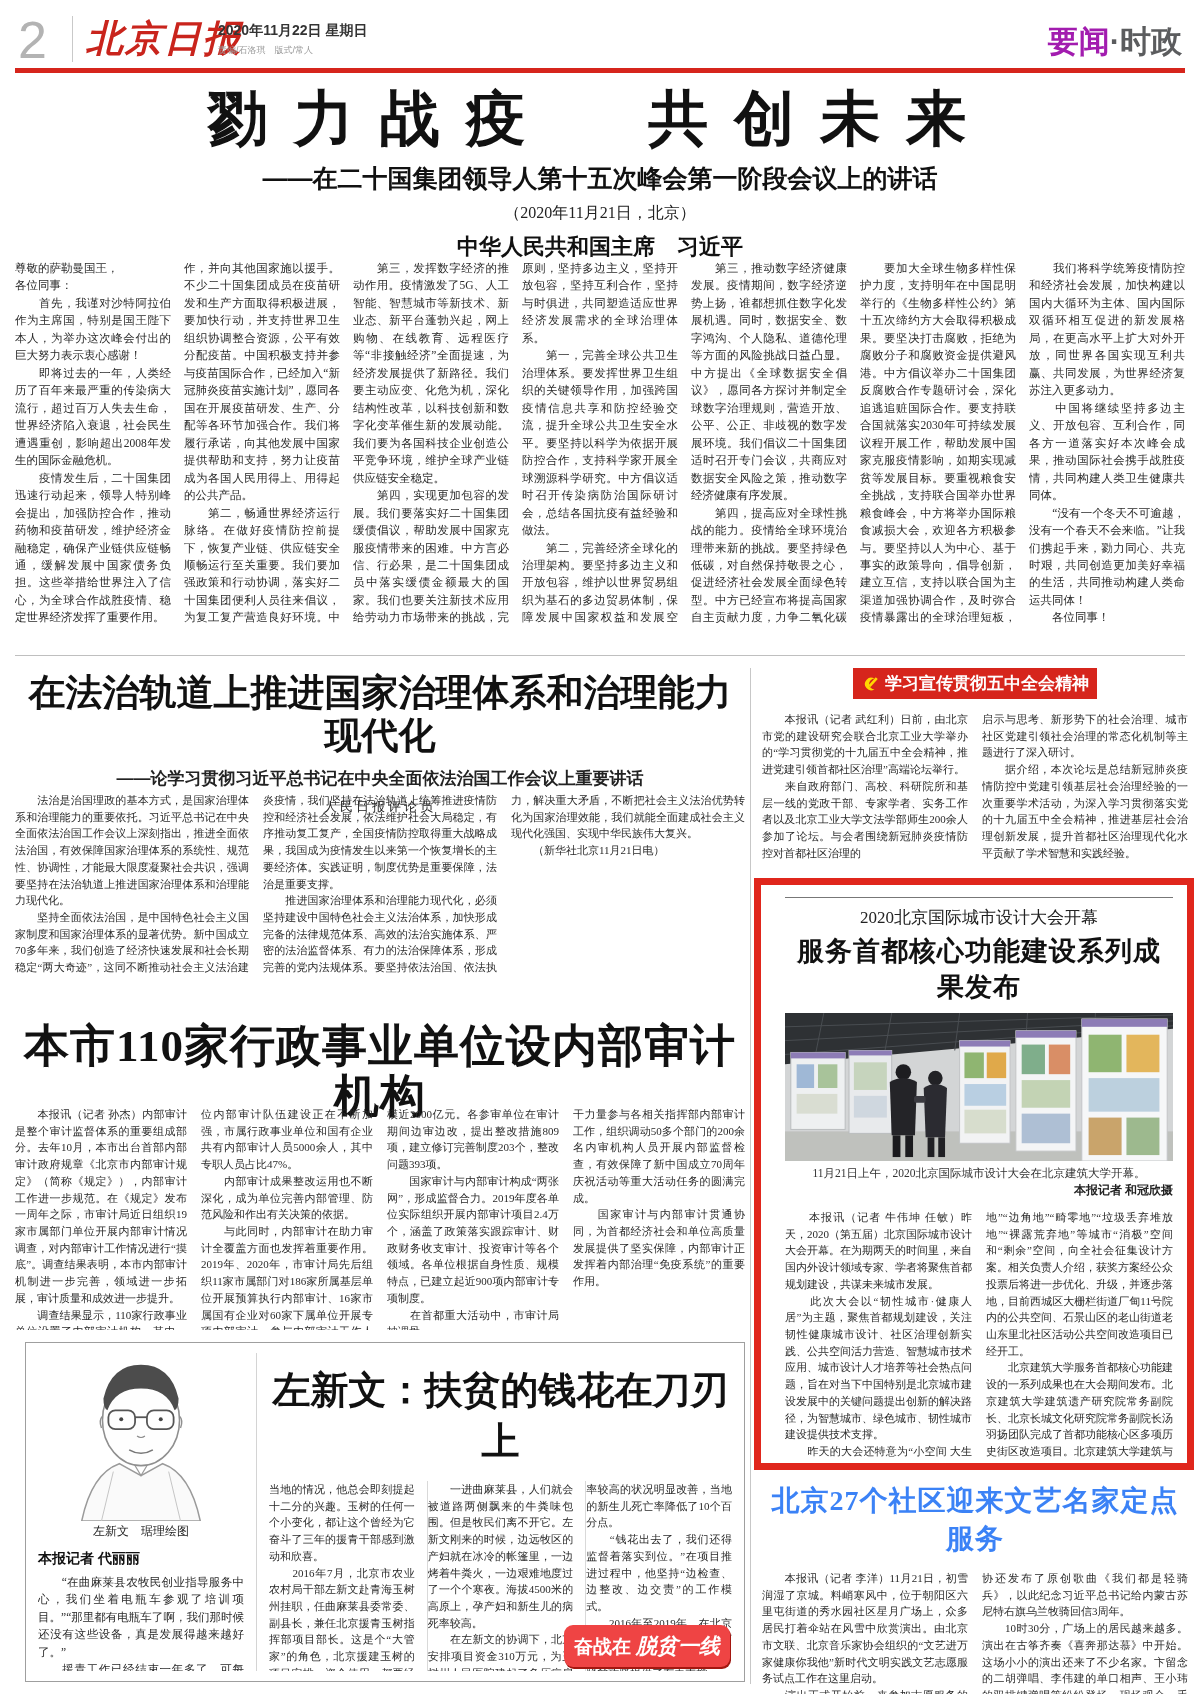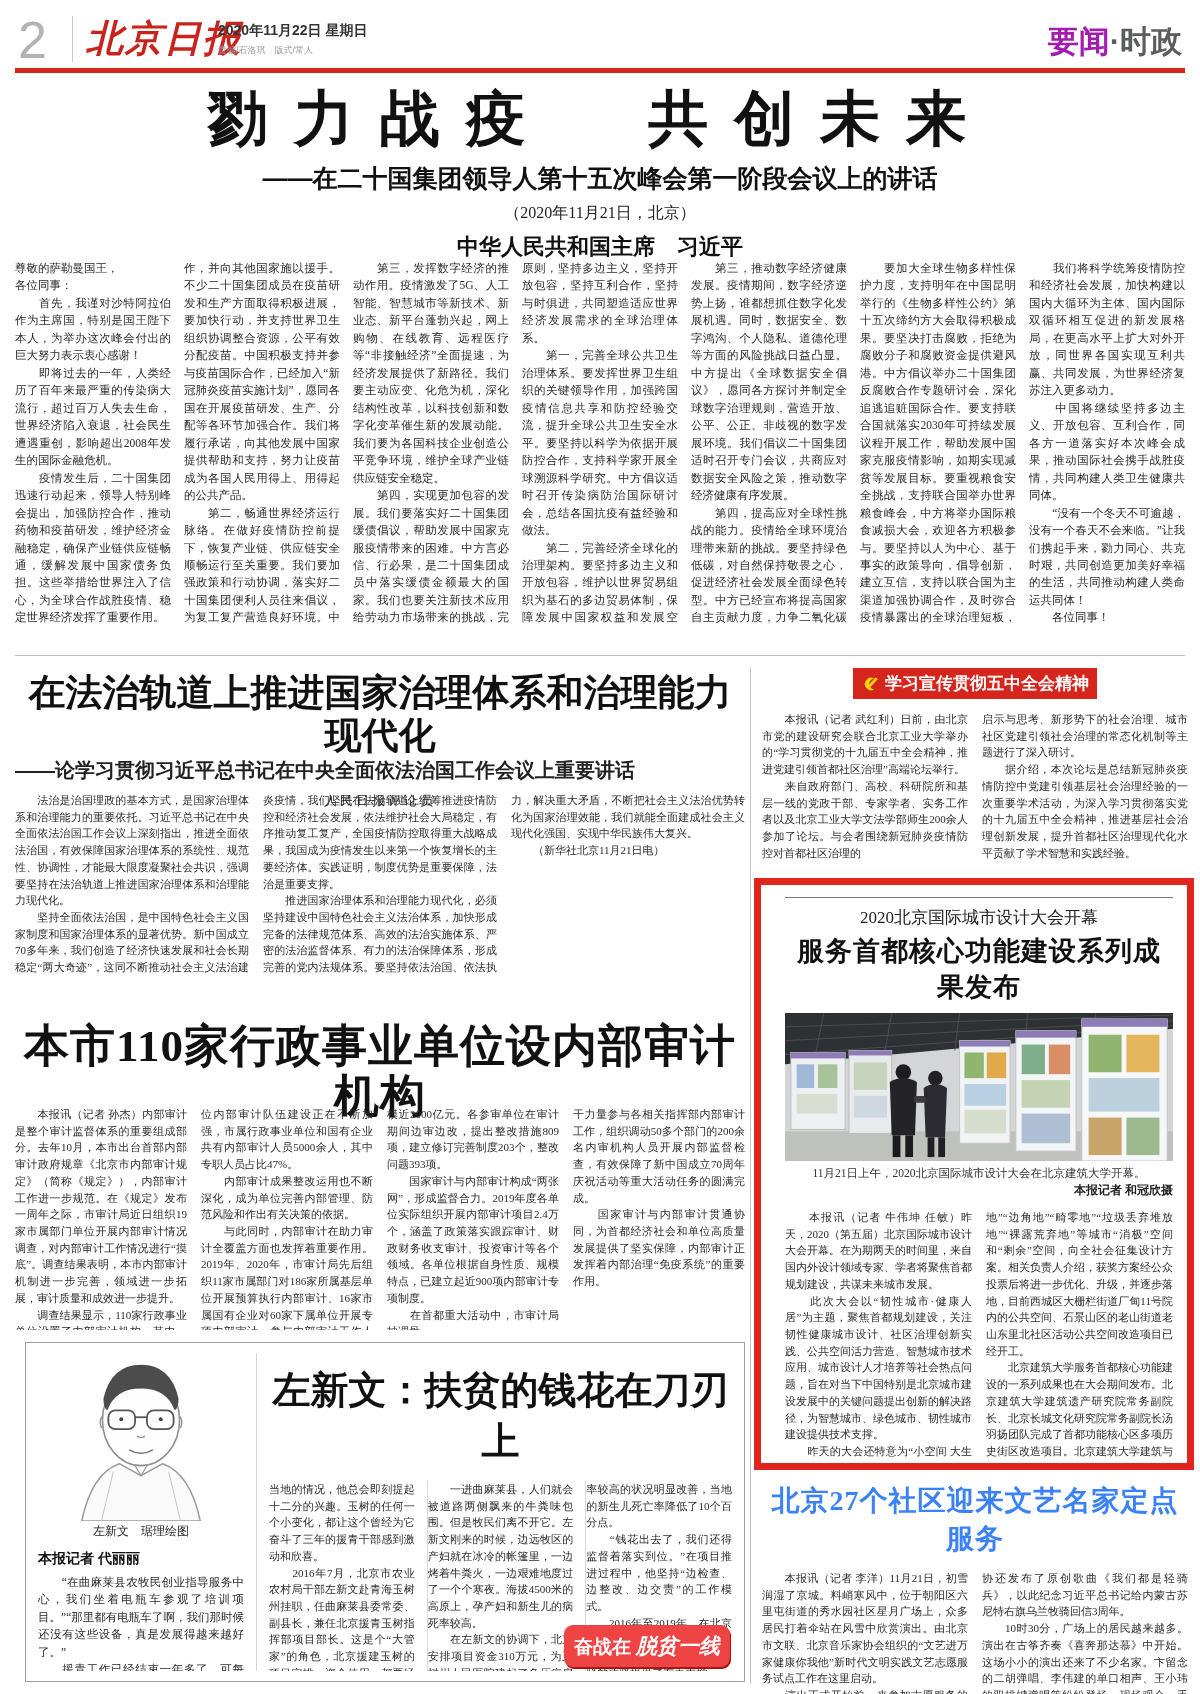--- a/index.html
+++ b/index.html
@@ -26,21 +26,21 @@
   .lead-author{font-family:"Liberation Sans",sans-serif;font-weight:bold;font-size:22px;margin-top:8px;color:#111;}
   .cols{display:flex;}
   .bodycol{flex:1;font-size:11.5px;line-height:1.52;text-align:justify;overflow:hidden;white-space:pre-line;color:#2a2a2a;}
   .lead-body{gap:13px;}
 
   .hrule{background:#bfbfbf;height:1px;}
   .vrule{background:#c7c7c7;width:1px;}
 
   
   .law-title{font-family:"Liberation Sans",sans-serif;font-weight:bold;font-size:37px;text-align:center;color:#111;line-height:1.15;}
-  .law-subtitle{font-family:"Liberation Sans",sans-serif;font-weight:bold;font-size:20px;color:#222;}
+  .law-subtitle{font-family:"Liberation Sans",sans-serif;font-weight:bold;font-size:17px;text-align:center;margin-top:10px;color:#222;}
   .law-byline{font-size:13px;text-align:center;margin-top:8px;letter-spacing:3px;color:#222;font-family:Liberation Mono, monospace;}
   .law-body{gap:14px;}
   .law-body .bodycol{font-size:11px;}
 
   
   .forum-badge-row{text-align:center;}
   .forum-badge{display:inline-flex;align-items:center;gap:6px;background:#d6251c;color:#fff;
     font-family:"Liberation Sans",sans-serif;font-weight:bold;font-size:17px;padding:4px 8px;}
   .forum-title{font-family:"Liberation Sans",sans-serif;font-weight:bold;font-size:23px;text-align:center;margin-top:9px;color:#111;}
   .forum-body{gap:14px;margin-top:12px;}

